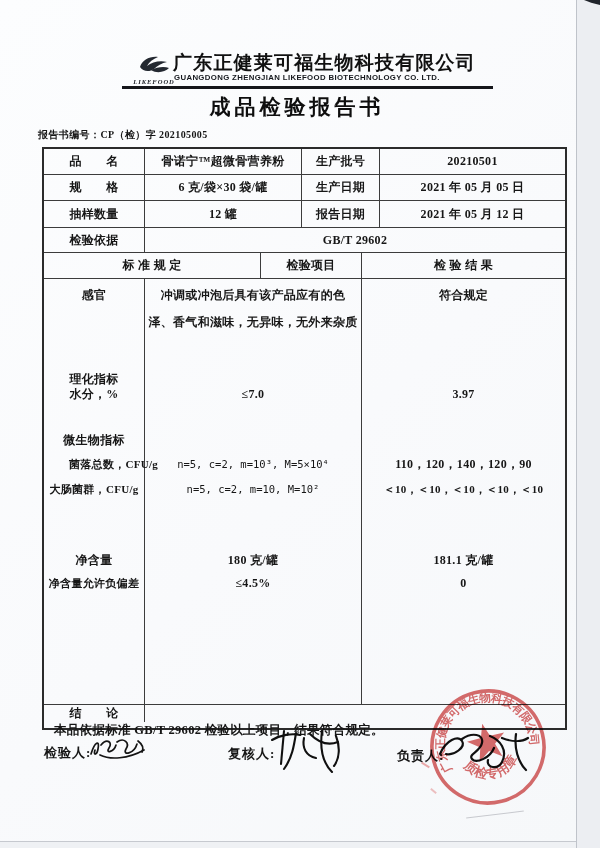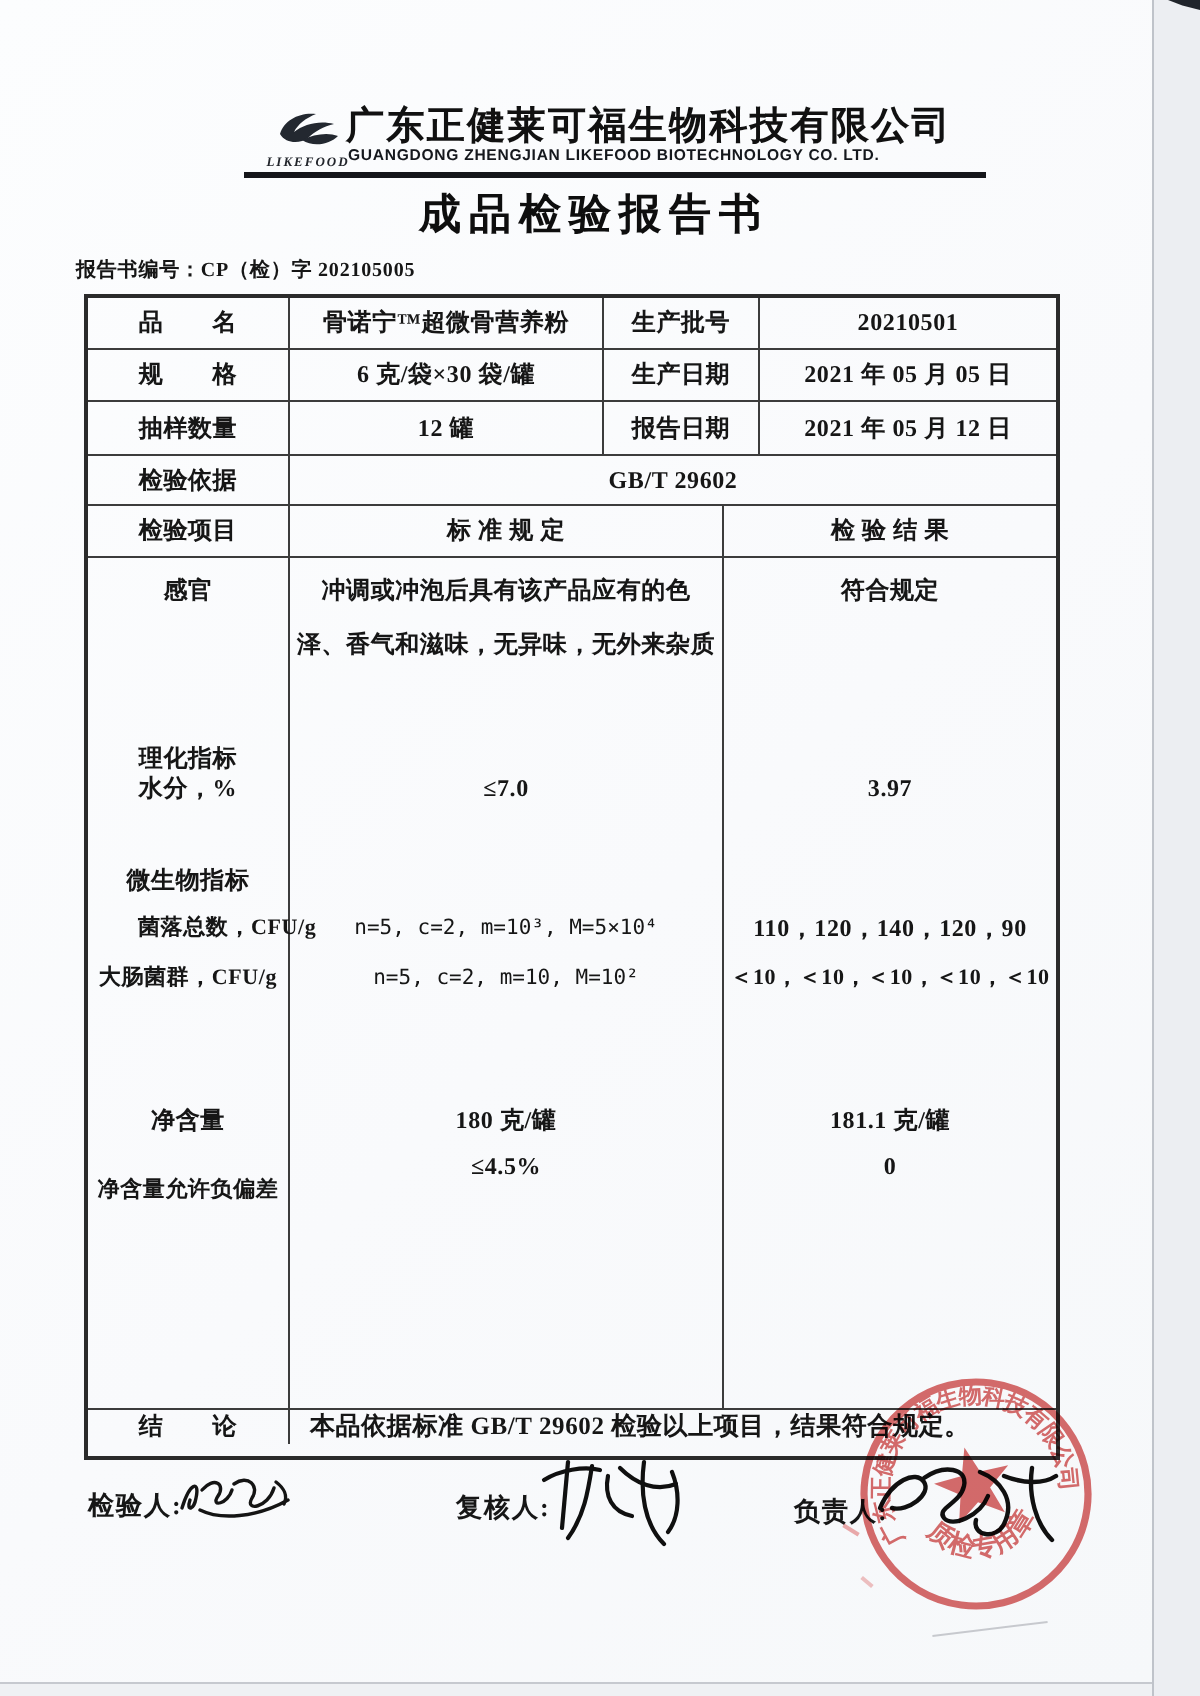--- a/index.html
+++ b/index.html
@@ -22,24 +22,24 @@
   .logo-word{position:absolute;left:132px;top:78px;width:44px;text-align:center;
     font-size:6.5px;font-weight:700;font-style:italic;letter-spacing:1px;color:#23262c;}
   .company-cn{position:absolute;left:173px;top:50px;font-size:19px;font-weight:700;letter-spacing:1.2px;color:#111;font-family:"Liberation Sans","DejaVu Sans",sans-serif;}
   .company-en{position:absolute;left:174px;top:73px;font-size:7.8px;font-weight:700;letter-spacing:.35px;color:#15181d;font-family:"Liberation Sans","DejaVu Sans",sans-serif;}
   .header-rule{position:absolute;left:122px;top:86px;width:371px;height:3px;background:#15161a;}
   .doc-title{position:absolute;left:0;top:93px;width:594px;text-align:center;
     font-size:21px;font-weight:700;letter-spacing:4px;color:#0e0e0e;}
   .report-no{position:absolute;left:38px;top:128px;font-size:10px;font-weight:700;letter-spacing:.4px;}
 
   
-  .tbl{position:absolute;left:42px;top:147px;width:488px;height:583px;
+  .tbl{position:absolute;left:42px;top:147px;width:525px;height:583px;
     border:2px solid #2b2b2b;box-sizing:border-box;background:transparent;}
   .trow{display:flex;width:100%;box-sizing:border-box;border-bottom:1px solid #3c3c3c;}
-  .trow.last{border-bottom:none;}
+  .trow.last{border-bottom:none;flex-direction:column;}
   .cell{box-sizing:border-box;display:flex;align-items:center;justify-content:center;
     font-size:12px;font-weight:600;letter-spacing:.3px;white-space:nowrap;}
   .cell.br{border-right:1px solid #3c3c3c;}
   .c-label{width:101px;font-weight:700;}
   .c-val1{width:157px;}
   .c-label2{width:78px;font-weight:700;}
   .c-val2{flex:1;}
   .c-std{width:217px;}
   .c-res{flex:1;}
   .h26{height:26px;} .h27{height:27px;} .h25{height:25px;}
@@ -105,36 +105,36 @@
     <div class="cell br c-label2">报告日期</div>
     <div class="cell c-val2">2021 年 05 月 12 日</div>
   </div>
 
   <div class="trow h25">
     <div class="cell br c-label">检验依据</div>
     <div class="cell c-val2">GB/T 29602</div>
   </div>
 
   <div class="trow h26">
+    <div class="cell br c-std">标 准 规 定</div>
     <div class="cell br c-label">检验项目</div>
-    <div class="cell br c-std">标 准 规 定</div>
     <div class="cell c-res">检 验 结 果</div>
   </div>
 
   <div class="trow bigrow" style="display:flex;">
 
     <div class="bigcol" style="width:101px;border-right:1px solid #3c3c3c;">
       <div class="line b" style="top:8px;">感官</div>
       <div class="line b" style="top:92px;">理化指标</div>
       <div class="line" style="top:107px;">水分，%</div>
       <div class="line b" style="top:153px;">微生物指标</div>
       <div class="line small" style="top:177px;padding-left:25px;">菌落总数，CFU/g</div>
       <div class="line small" style="top:202px;">大肠菌群，CFU/g</div>
       <div class="line b" style="top:273px;">净含量</div>
-      <div class="line small" style="top:308px;">净含量允许负偏差</div>
+      <div class="line small" style="top:296px;">净含量允许负偏差</div>
     </div>
 
     <div class="bigcol" style="width:217px;border-right:1px solid #3c3c3c;">
       <div class="line" style="top:8px;">冲调或冲泡后具有该产品应有的色</div>
       <div class="line" style="top:35px;">泽、香气和滋味，无异味，无外来杂质</div>
       <div class="line" style="top:107px;">≤7.0</div>
       <div class="line mono" style="top:177px;">n=5, c=2, m=10³, M=5×10⁴</div>
       <div class="line mono" style="top:202px;">n=5, c=2, m=10, M=10²</div>
       <div class="line" style="top:273px;">180 克/罐</div>
       <div class="line" style="top:296px;">≤4.5%</div>

